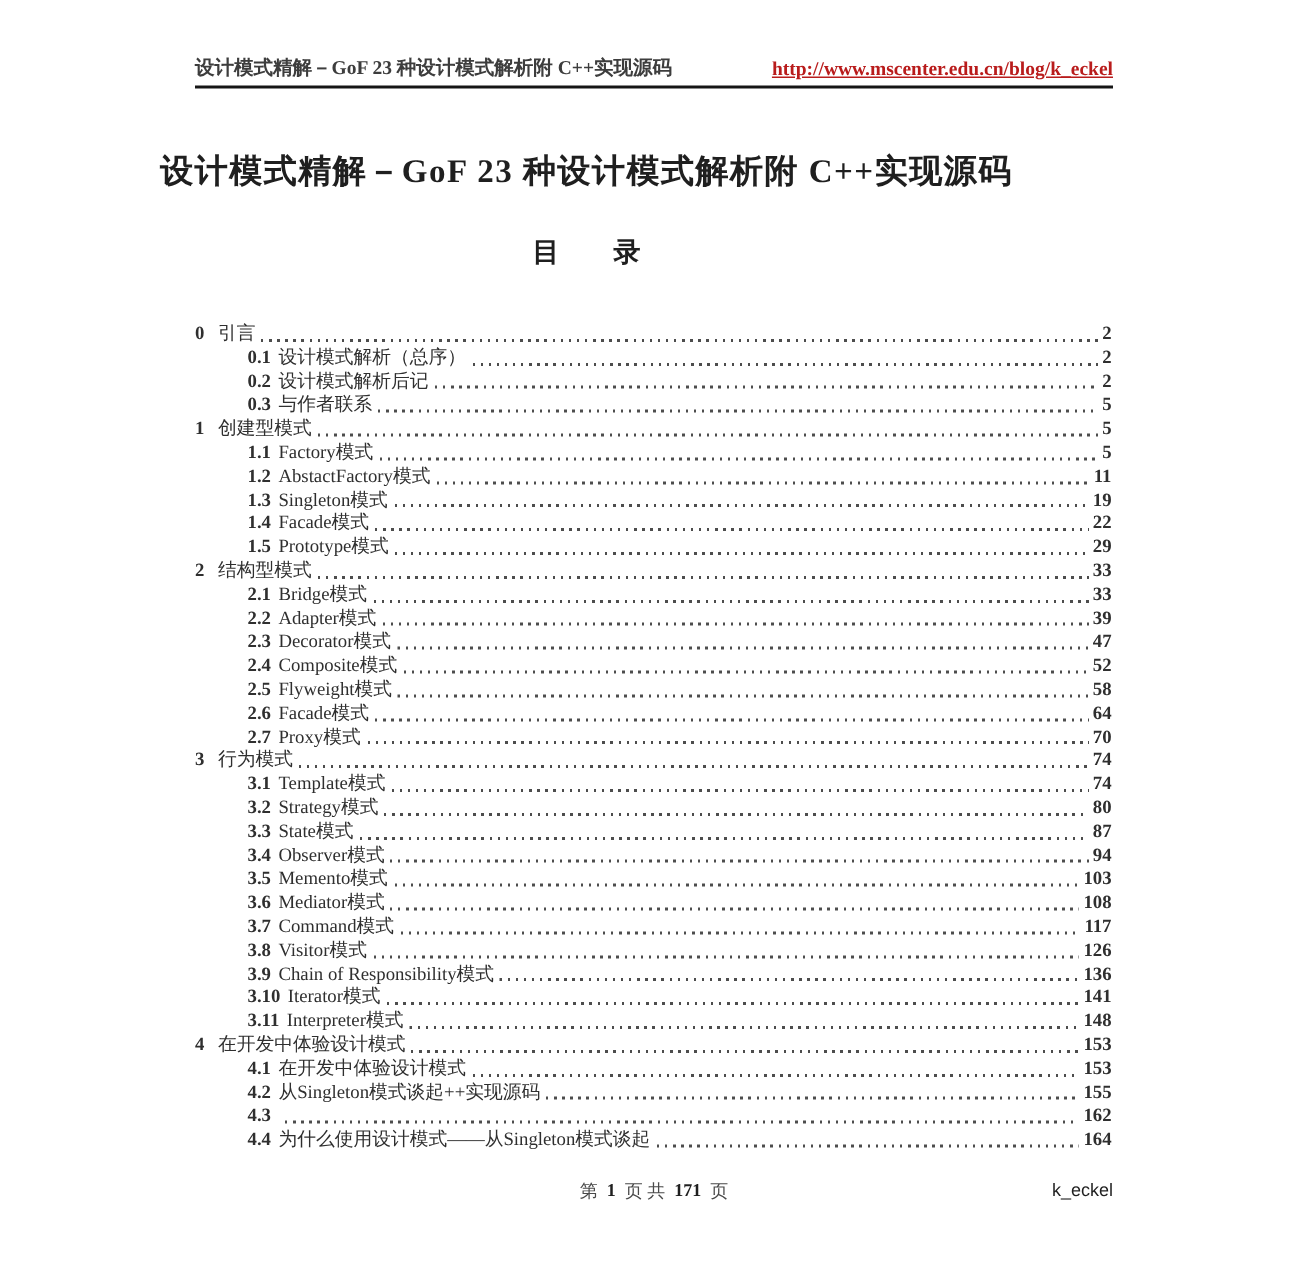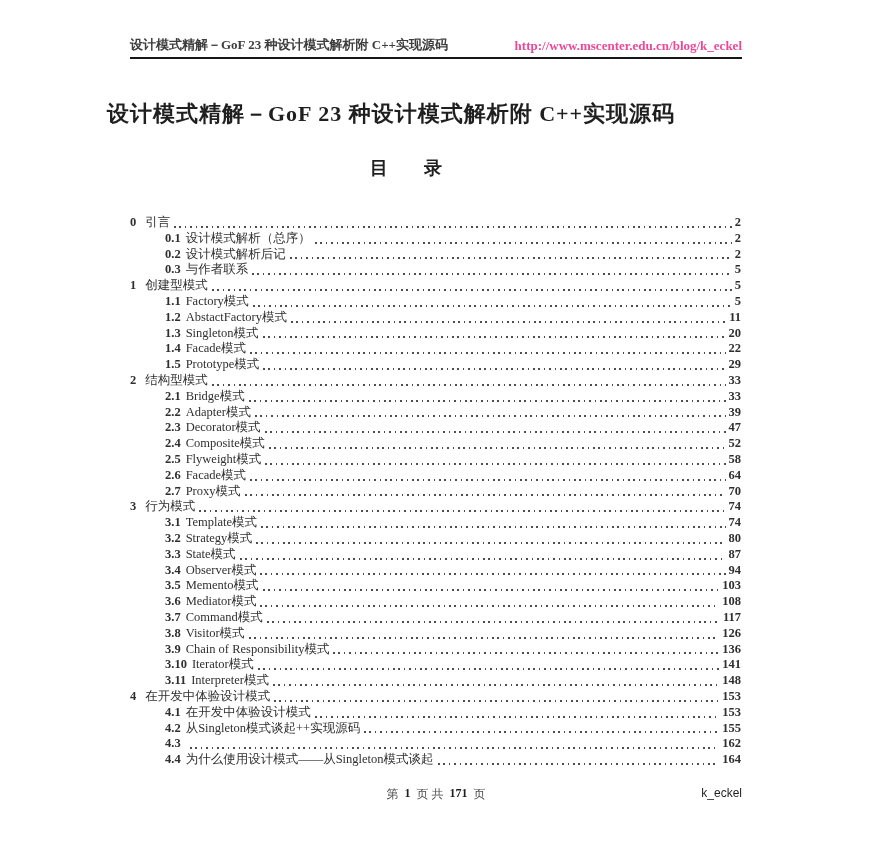--- a/index.html
+++ b/index.html
@@ -4,28 +4,28 @@
 <style>
   html,body{margin:0;padding:0;background:#ffffff;}
   .page{position:relative;width:782px;height:842px;background:#ffffff;overflow:hidden;
         font-family:"Liberation Serif","DejaVu Serif",serif;color:#2f2f2f;}
 
   
   .header{position:absolute;left:130px;top:36px;width:612px;display:flex;
           justify-content:space-between;align-items:flex-end;
           border-bottom:2px solid #161616;padding-bottom:3px;}
   .header-title{font-size:13px;font-weight:bold;color:#3d3d3d;white-space:nowrap;}
-  .header-url{font-size:13px;font-weight:bold;color:#ec4899;
+  .header-url{font-size:13px;font-weight:bold;color:#b91c1c;text-decoration:underline;
               cursor:pointer;white-space:nowrap;}
 
   
   .doc-title{position:absolute;left:0;top:99px;width:100%;text-align:center;
              font-size:22px;font-weight:bold;color:#1f1f1f;letter-spacing:1px;}
   .toc-heading{position:absolute;left:0;top:156px;width:100%;text-align:center;
-               font-size:18px;font-weight:bold;color:#1f1f1f;margin-left:15px;}
+               font-size:18px;font-weight:bold;color:#1f1f1f;}
 
   
   .toc{position:absolute;left:130px;top:215px;width:611px;}
   .toc-row{display:flex;align-items:baseline;height:15.8px;font-size:12.5px;line-height:15.8px;}
   .toc-row.lvl1{padding-left:35px;justify-content:space-between;}
   .toc-num{font-weight:bold;margin-right:5px;white-space:nowrap;}
   .toc-row.lvl0 .toc-num{margin-right:9px;}
   .toc-text{white-space:nowrap;}
   .toc-leader{flex:1;align-self:flex-end;height:2px;margin:0 3px 3px 4px;
               background:repeating-linear-gradient(to right,#4d4d4d 0 1.6px,transparent 1.6px 5.4px);}
@@ -92,21 +92,21 @@
     <div class="toc-row lvl1">
         <span class="toc-num">1.2</span>
         <span class="toc-text">AbstactFactory模式</span>
         <span class="toc-leader"></span>
         <span class="toc-page">11</span>
       </div>
     <div class="toc-row lvl1">
         <span class="toc-num">1.3</span>
         <span class="toc-text">Singleton模式</span>
         <span class="toc-leader"></span>
-        <span class="toc-page">20</span>
+        <span class="toc-page">19</span>
       </div>
     <div class="toc-row lvl1">
         <span class="toc-num">1.4</span>
         <span class="toc-text">Facade模式</span>
         <span class="toc-leader"></span>
         <span class="toc-page">22</span>
       </div>
     <div class="toc-row lvl1">
         <span class="toc-num">1.5</span>
         <span class="toc-text">Prototype模式</span>

